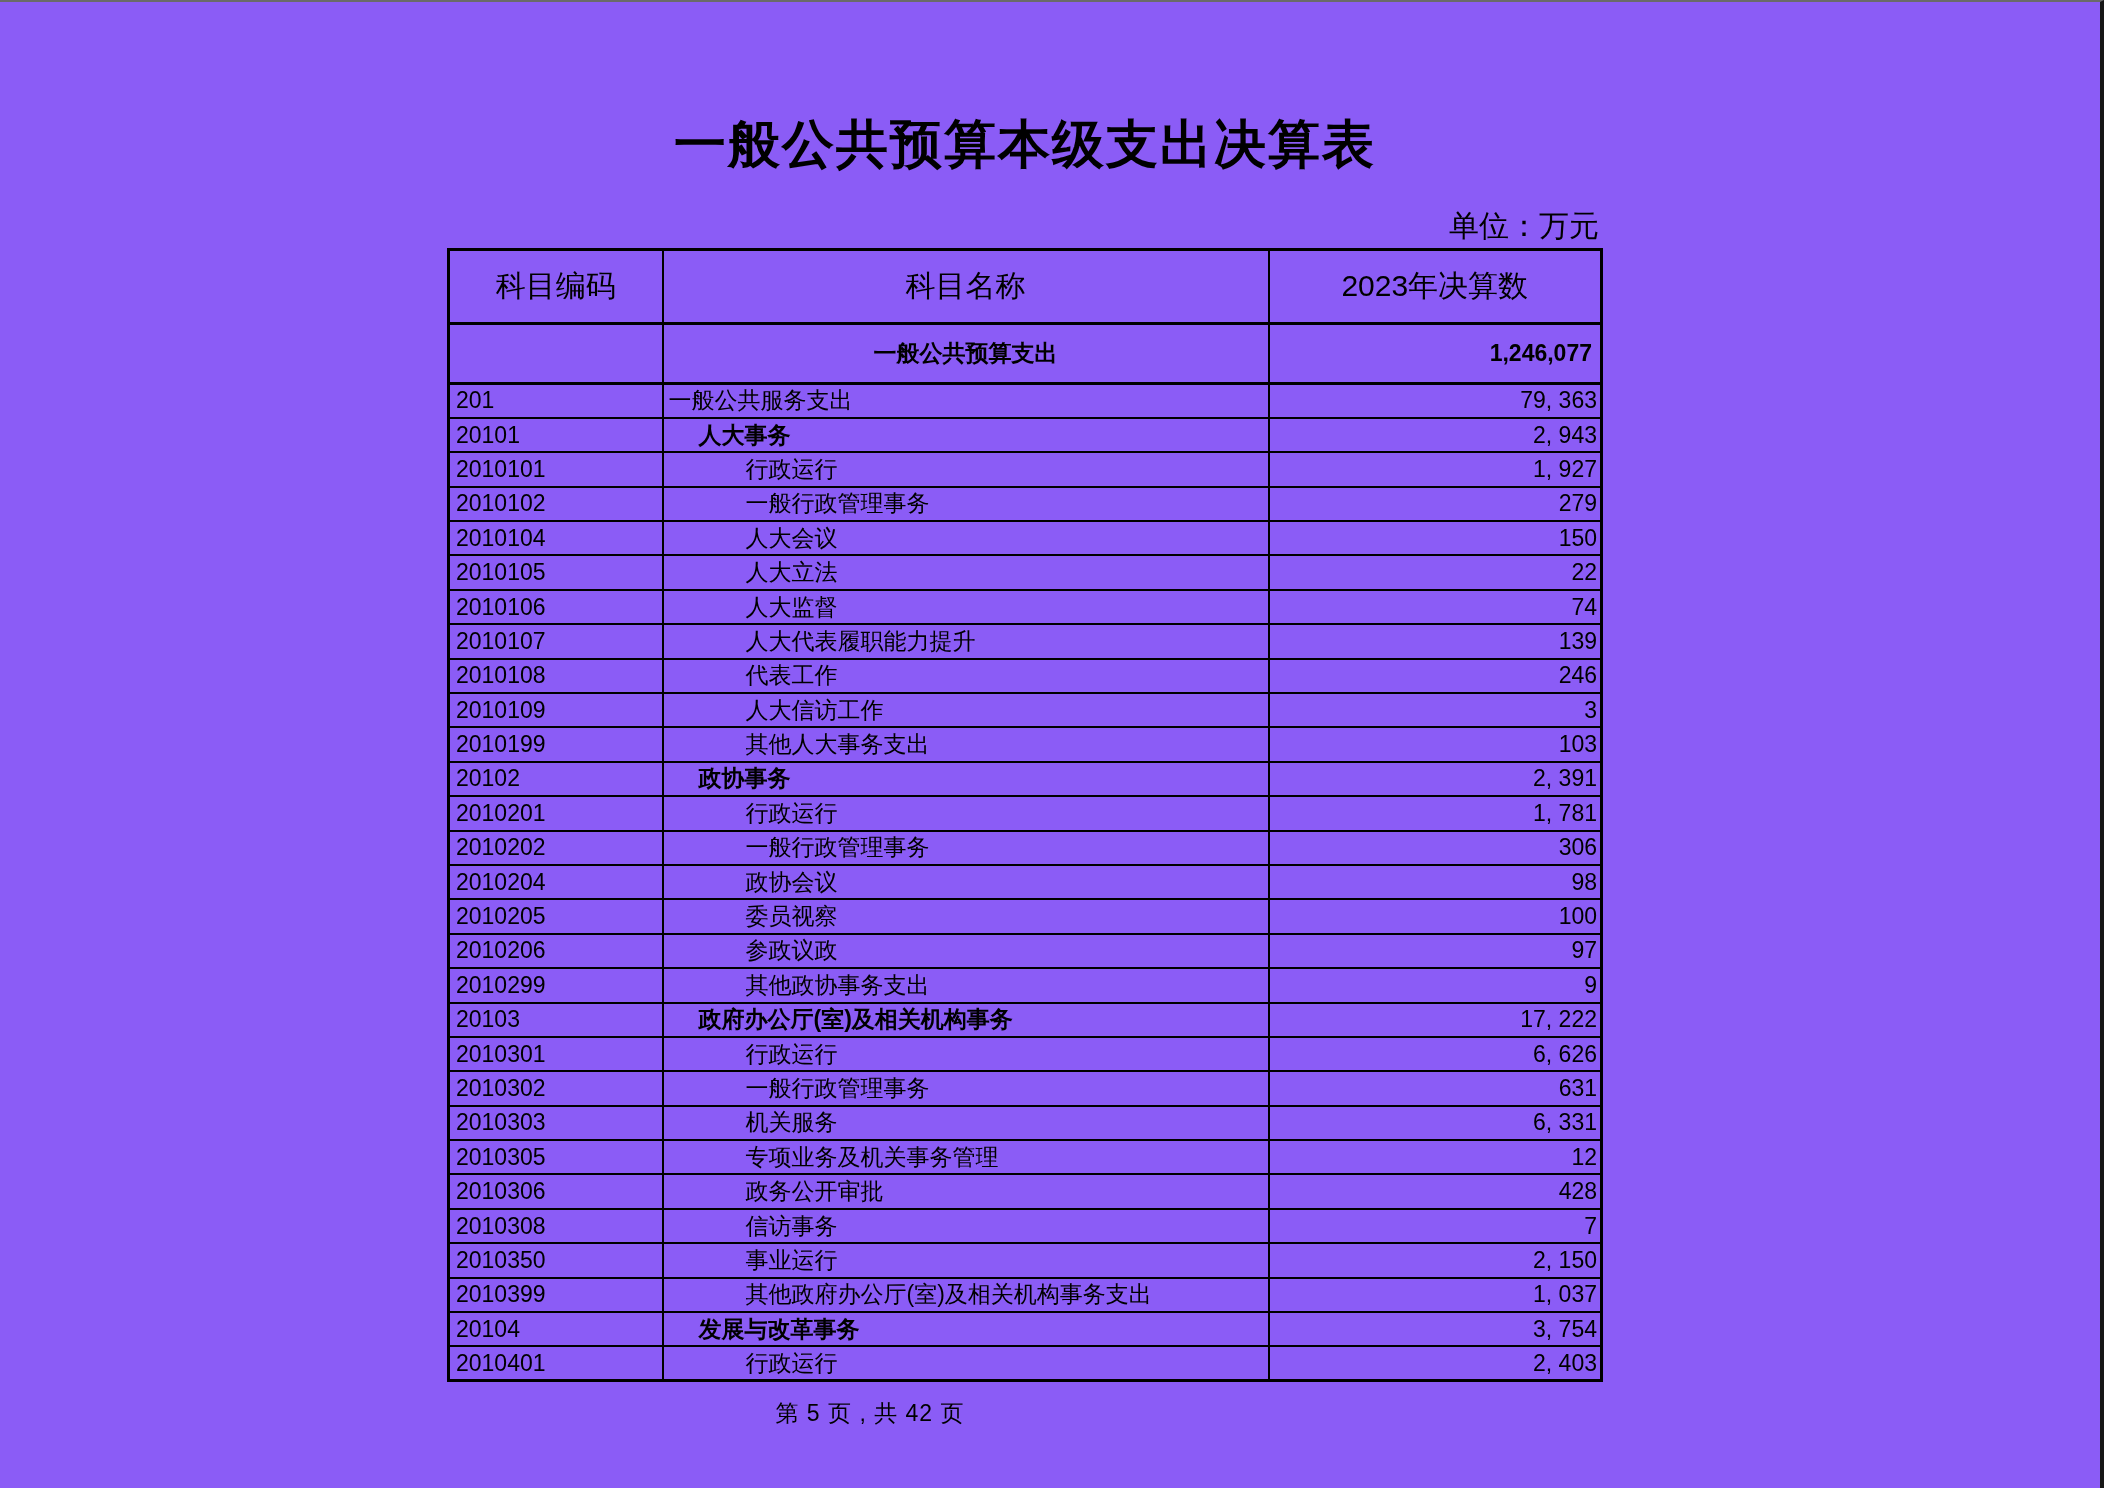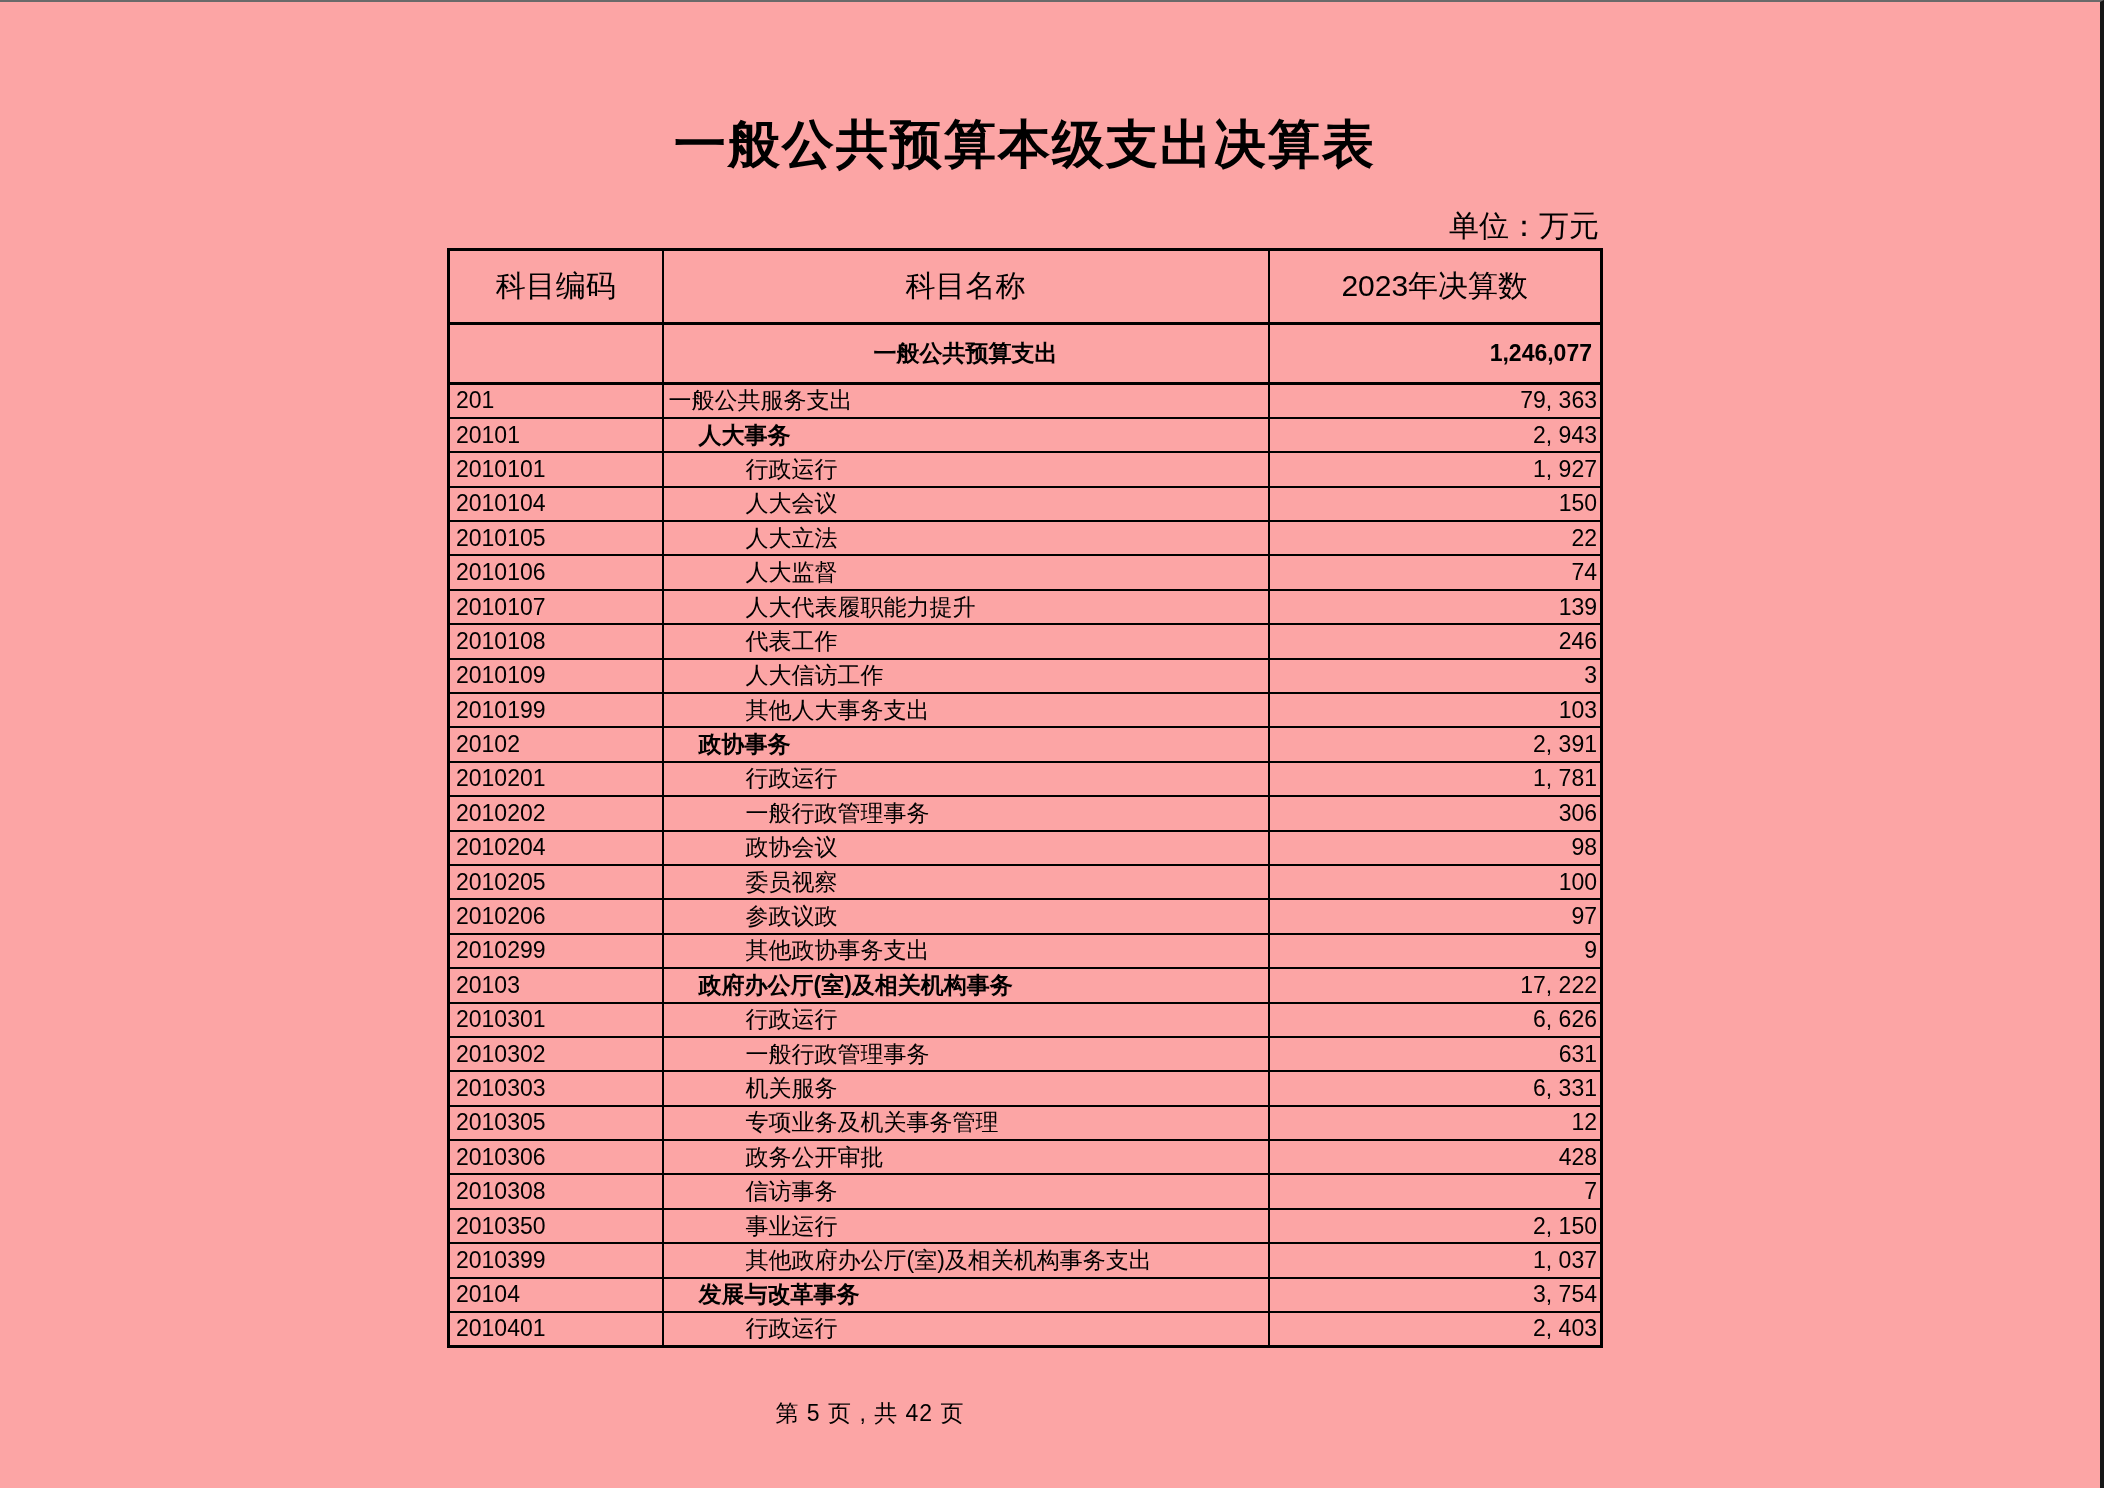--- a/index.html
+++ b/index.html
@@ -3,21 +3,21 @@
 <meta charset="utf-8">
 <style>
   * { margin: 0; padding: 0; box-sizing: border-box; }
   html, body { background: #ffffff; }
   body { font-family: "Liberation Sans", "DejaVu Sans", sans-serif; color: #000; }
 
   .page {
     position: relative;
     width: 2104px;
     height: 1488px;
-    background: #fca5a5;
+    background: #8b5cf6;
     border-top: 2px solid #6a6a6a;
     border-right: 4px solid #161616;
     overflow: hidden;
   }
 
   .content {
     position: absolute;
     left: 447px;
     top: 0;
     width: 1156px;
@@ -135,20 +135,25 @@
     <td class="code-cell">20101</td>
     <td class="name-cell">人大事务</td>
     <td class="value-cell">2, 943</td>
   </tr>
           <tr class="lvl-2">
     <td class="code-cell">2010101</td>
     <td class="name-cell">行政运行</td>
     <td class="value-cell">1, 927</td>
   </tr>
           <tr class="lvl-2">
+    <td class="code-cell">2010102</td>
+    <td class="name-cell">一般行政管理事务</td>
+    <td class="value-cell">279</td>
+  </tr>
+          <tr class="lvl-2">
     <td class="code-cell">2010104</td>
     <td class="name-cell">人大会议</td>
     <td class="value-cell">150</td>
   </tr>
           <tr class="lvl-2">
     <td class="code-cell">2010105</td>
     <td class="name-cell">人大立法</td>
     <td class="value-cell">22</td>
   </tr>
           <tr class="lvl-2">

